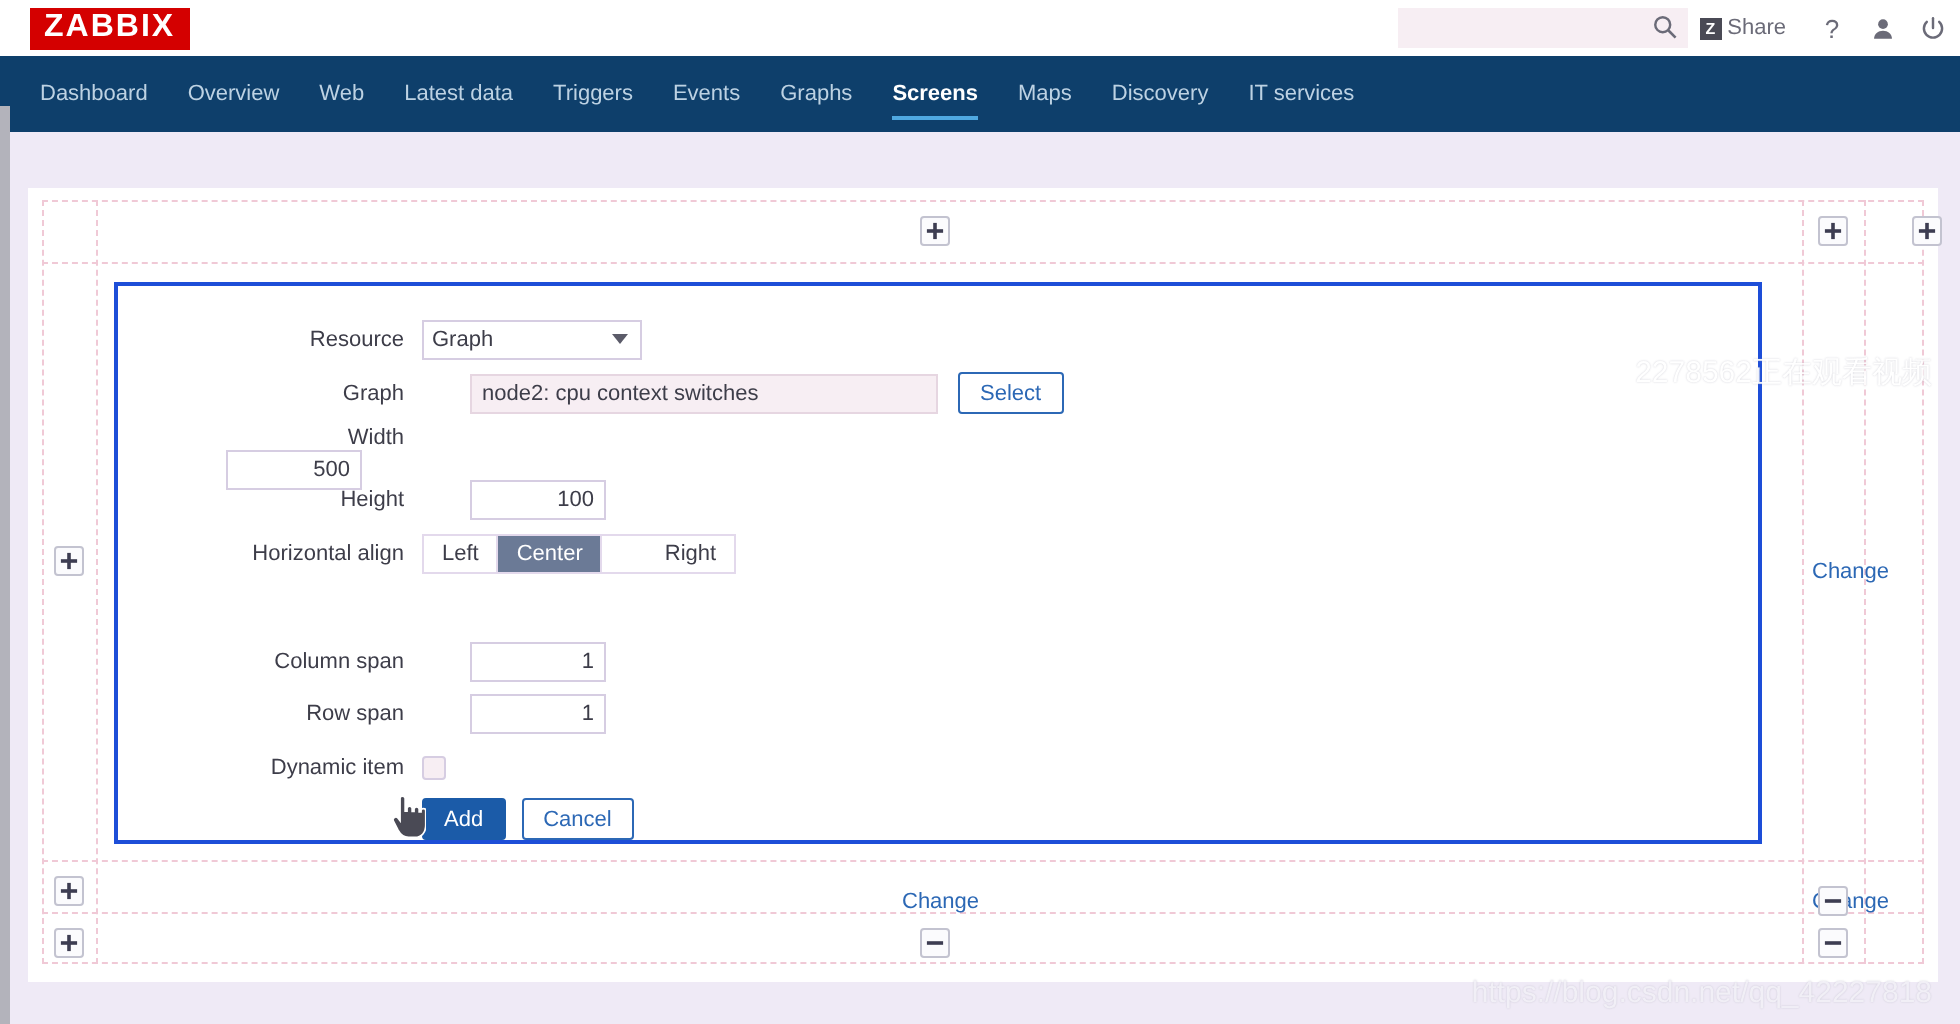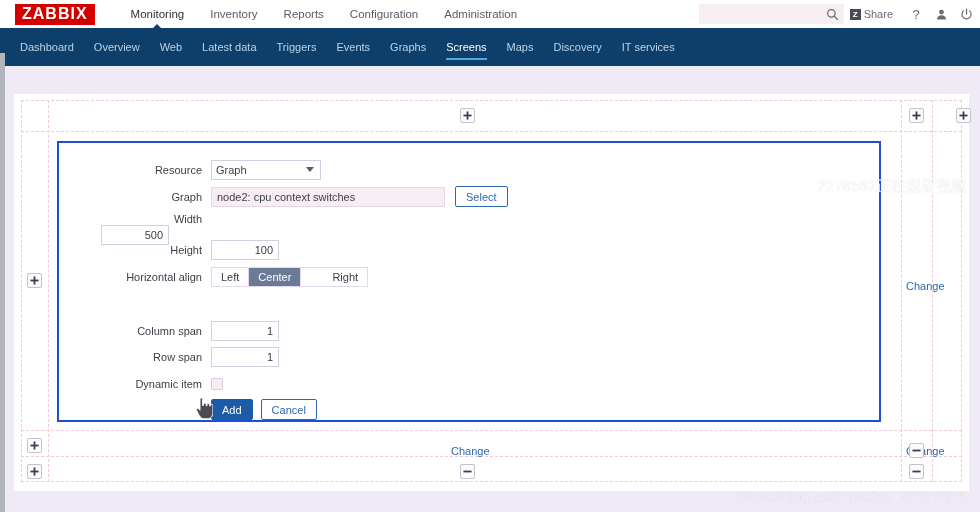--- a/index.html
+++ b/index.html
@@ -121,21 +121,21 @@
   }
   .subnav-item {
     color: #bdd2e3;
     font-size: 11px;
     padding: 0 10px;
     height: 25px; line-height: 25px;
     position: relative;
     cursor: pointer;
     white-space: nowrap;
   }
-  .subnav-item.active { color: #ffffff; font-weight: normal; }
+  .subnav-item.active { color: #ffffff; font-weight: bold; }
   .subnav-item.active::after {
     content: "";
     position: absolute;
     left: 10px; right: 10px; bottom: 0;
     height: 2px; background: #4fa8e0;
   }
 
   
   .page-title {
     position: absolute;
@@ -249,20 +249,21 @@
 
   input.txt {
     height: 20px;
     border: 1px solid #d6cde2;
     background: #ffffff;
     font-size: 11px;
     color: #3d3d49;
     padding: 0 5px;
     font-family: "Liberation Sans", sans-serif;
     outline: none;
+    margin-left: 24px;
   }
   input.txt.num { width: 68px; text-align: right; }
   input.txt.wide {
     width: 234px;
     background: #f7eef3;
     border: 1px solid #e6d6e1;
   }
 
   .btn {
     font-size: 11px;
@@ -339,27 +340,20 @@
   }
 </style>
 </head>
 <body>
 
 <div id="app">
 
   <div class="topbar">
     <div class="logo">ZABBIX</div>
 
-    <div class="topnav">
-      <div class="topnav-item active">Monitoring</div>
-      <div class="topnav-item">Inventory</div>
-      <div class="topnav-item">Reports</div>
-      <div class="topnav-item">Configuration</div>
-      <div class="topnav-item">Administration</div>
-    </div>
 
     <div class="topbar-right">
       <div class="searchbox">
         <input type="text" placeholder="" style="">
         <span class="search-icon">
           <svg width="13" height="13" viewBox="0 0 16 16">
             <circle cx="6.6" cy="6.6" r="4.6" fill="none" stroke="#6b6b78" stroke-width="1.5"></circle>
             <line x1="10" y1="10" x2="14.5" y2="14.5" stroke="#6b6b78" stroke-width="1.6"></line>
           </svg>
         </span>

